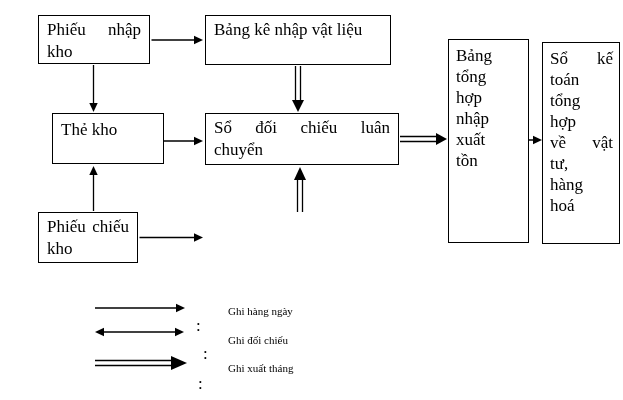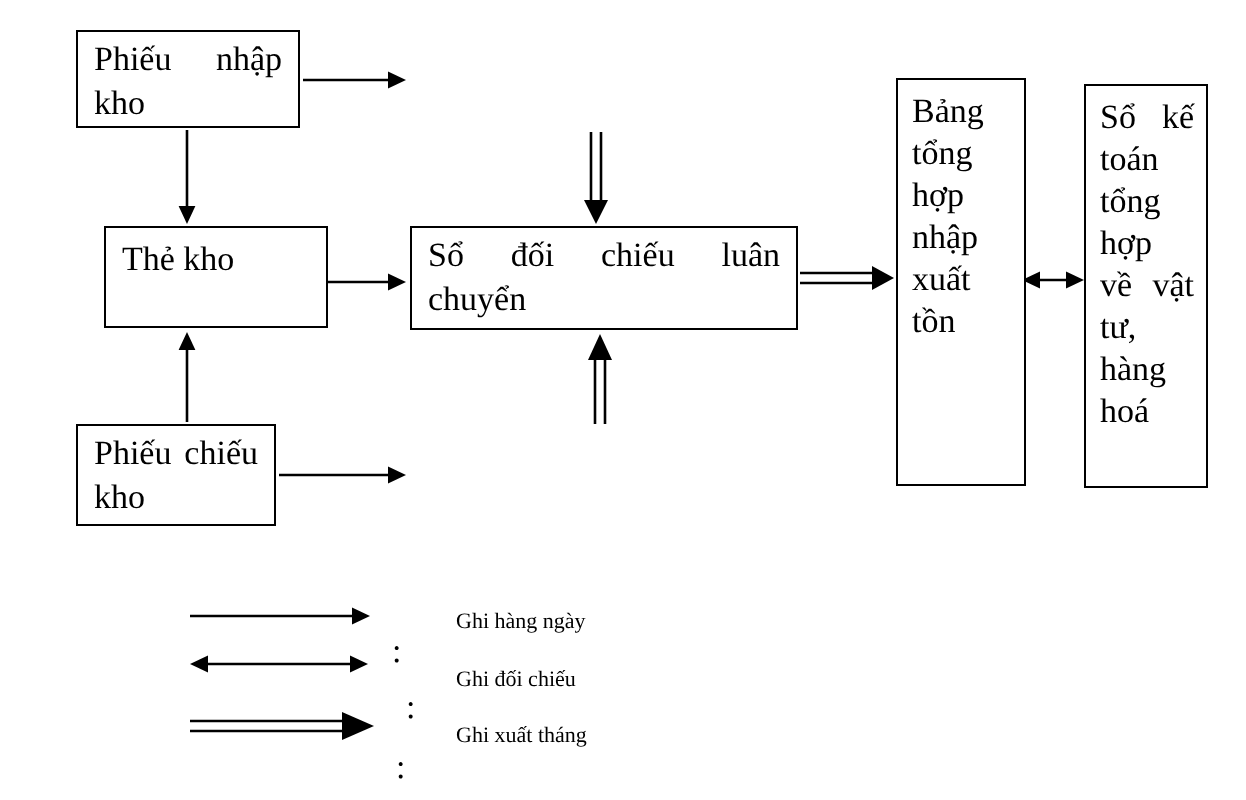--- a/index.html
+++ b/index.html
@@ -88,38 +88,39 @@
     <g>
       <line x1="95" y1="360.5" x2="172" y2="360.5"></line>
       <line x1="95" y1="365.5" x2="172" y2="365.5"></line>
       <polygon points="171,356 171,370 187,363"></polygon>
     </g>
   </svg>
 
   <div class="box just" style="left:38px;top:15px;width:112px;height:49px">Phiếu nhập
 kho</div>
 
+  <div class="box" style="left:205px;top:15px;width:186px;height:50px">Bảng kê nhập vật liệu</div>
 
   <div class="box" style="left:52px;top:113px;width:112px;height:51px;padding-top:5px">Thẻ kho</div>
 
   <div class="box just" style="left:205px;top:113px;width:194px;height:52px">Sổ đối chiếu luân
 chuyển</div>
 
   <div class="box just" style="left:38px;top:212px;width:100px;height:51px">Phiếu chiếu
 kho</div>
 
 
-  <div class="box just tall" style="left:448px;top:39px;width:65px;height:204px">Bảng
+  <div class="box just tall" style="left:448px;top:39px;width:81px;height:204px">Bảng
 tổng
 hợp
 nhập
 xuất
 tồn</div>
 
-  <div class="box just tall" style="left:542px;top:42px;width:62px;height:202px">Sổ kế
+  <div class="box just tall" style="left:542px;top:42px;width:78px;height:202px">Sổ kế
 toán
 tổng
 hợp
 về vật
 tư,
 hàng
 hoá</div>
 
   <div>
     <span class="lg-label" style="left:228px;top:301px">Ghi hàng ngày</span>

